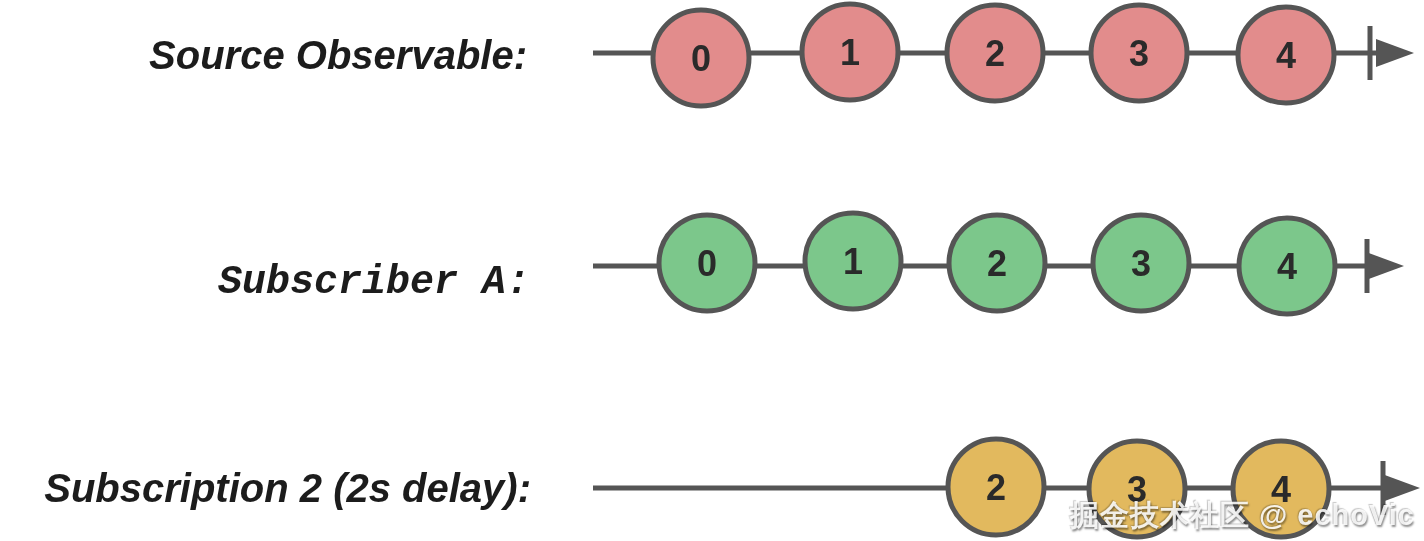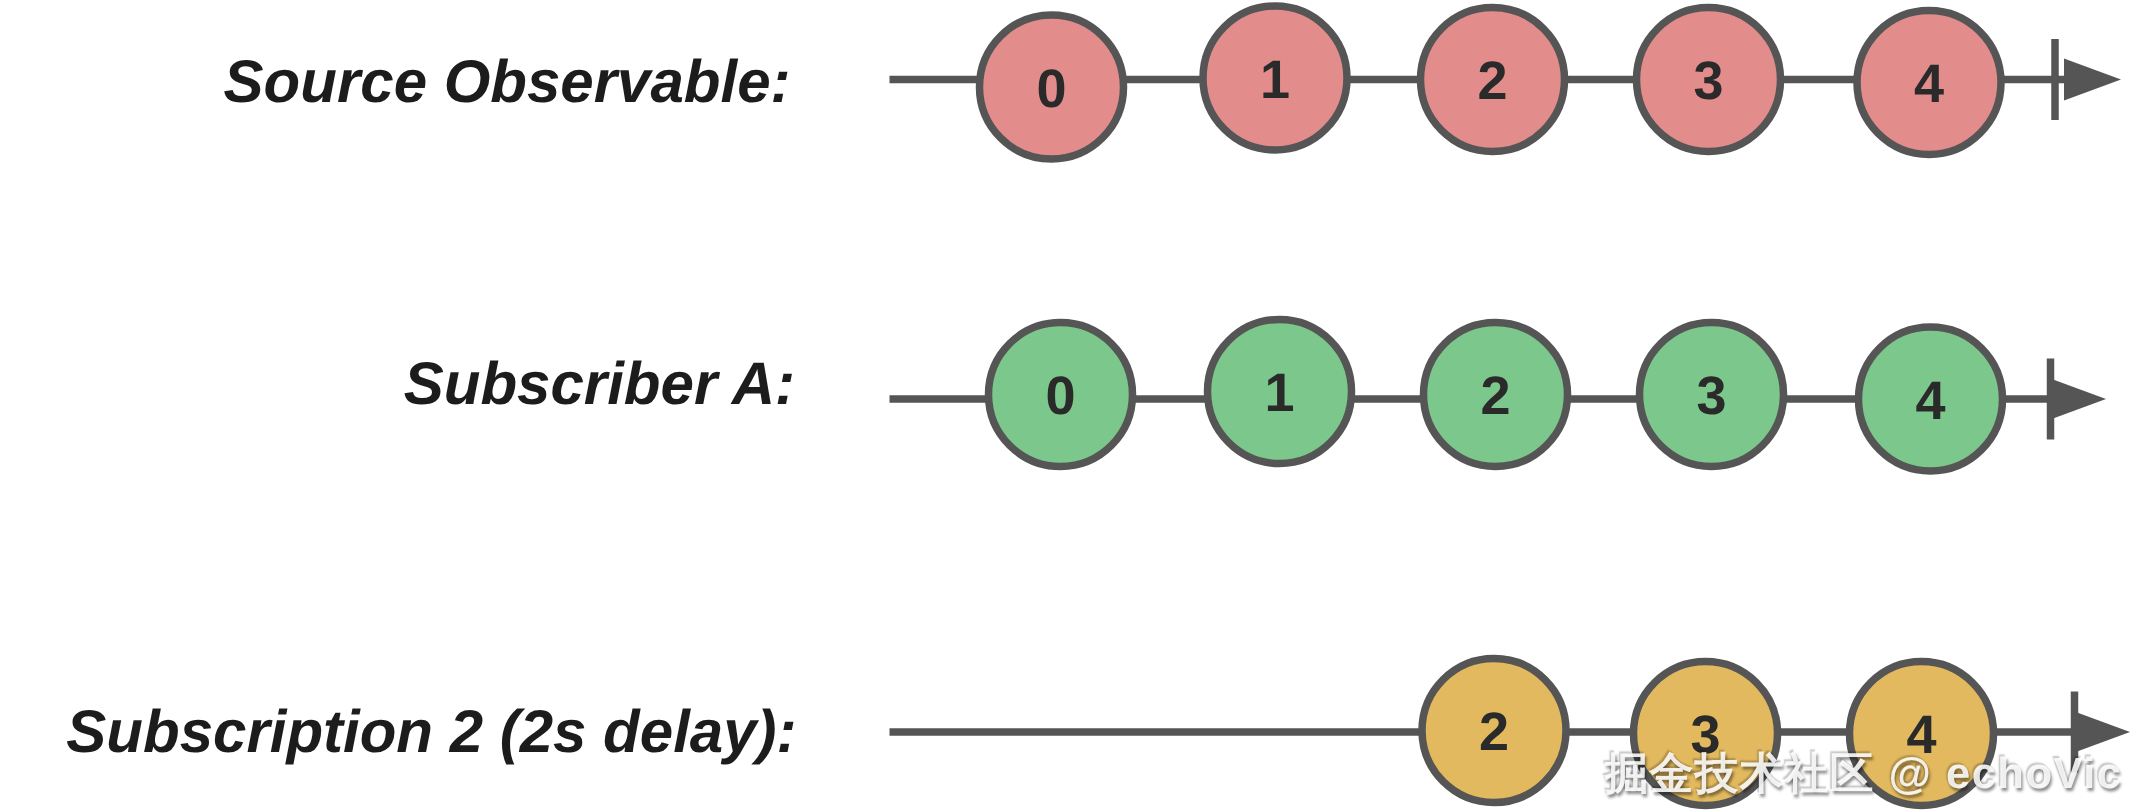--- a/index.html
+++ b/index.html
@@ -31,21 +31,21 @@
     font-family: "Liberation Sans", sans-serif;
     font-style: italic;
     font-weight: 700;
     font-size: 40px;
     line-height: 52px;
     color: #1c1c1c;
     white-space: nowrap;
     text-align: right;
   }
   .label-0 { top: 29px;  right: 897px; }
-  .label-1 { top: 230px; right: 894px; }
+  .label-1 { top: 257px; right: 894px; font-family: Liberation Mono, monospace; }
   .label-2 { top: 462px; right: 893px; }
   .watermark {
     position: absolute;
     top: 496px;
     right: 9px;
     font-family: "Liberation Sans", "DejaVu Sans", sans-serif;
     font-weight: 700;
     font-size: 29px;
     letter-spacing: 1px;
     color: rgba(255, 255, 255, 0.88);

